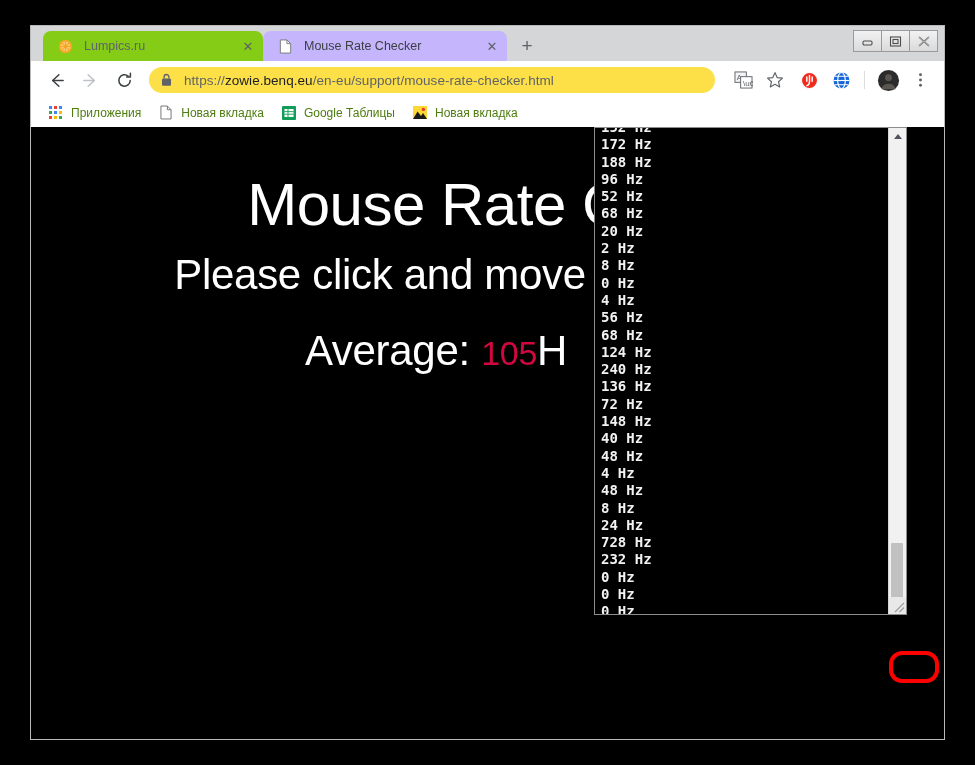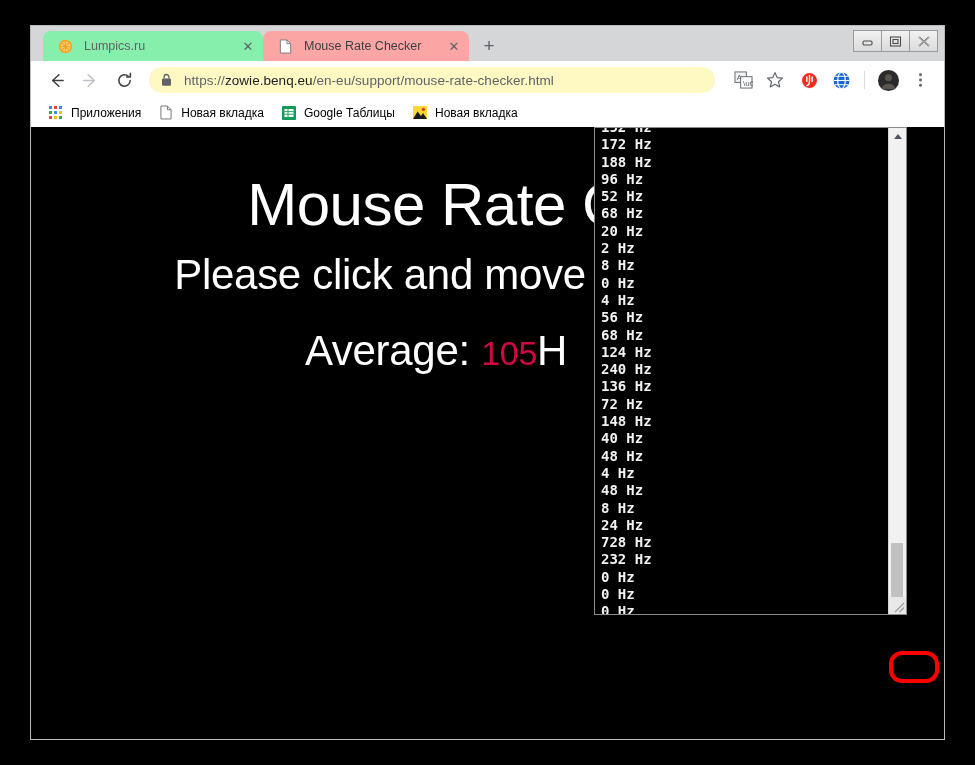--- a/index.html
+++ b/index.html
@@ -38,22 +38,22 @@
   }
   .tab {
     height: 30px;
     display: flex;
     align-items: center;
     box-sizing: border-box;
     padding: 0 6px 0 14px;
     border-radius: 8px 8px 0 0;
     position: relative;
   }
-  .tab.inactive { background: #86efac; width: 220px; }
-  .tab.active   { background: #fca5a5; width: 206px; }
+  .tab.inactive { background: #84cc16; width: 220px; }
+  .tab.active   { background: #c4b5fd; width: 244px; }
   .tab-favicon {
     width: 16px; height: 16px;
     flex: 0 0 16px;
     display: flex; align-items: center; justify-content: center;
   }
   .tab-title {
     flex: 1 1 auto;
     margin-left: 11px;
     font-size: 12.5px;
     color: #3c4043;
@@ -106,21 +106,21 @@
     width: 28px; height: 28px;
     margin: 0 3px;
     display: flex; align-items: center; justify-content: center;
     color: #5f6368;
     border-radius: 50%;
   }
   .nav-btn.disabled { color: #bdc1c6; }
   #omnibox {
     flex: 1 1 auto;
     height: 26px;
-    background: #fef9c3;
+    background: #fde047;
     border-radius: 13px;
     display: flex;
     align-items: center;
     padding: 0 12px;
     margin: 0 6px 0 8px;
     box-sizing: border-box;
     overflow: hidden;
   }
   #lock-icon { flex: 0 0 13px; margin-right: 10px; display:flex; }
   #url-text {
@@ -153,21 +153,21 @@
     display: flex;
     align-items: center;
     height: 22px;
     padding: 0 7px;
     border-radius: 4px;
     margin-right: 3px;
   }
   .bm-icon { width: 16px; height: 16px; flex: 0 0 16px; display:flex; align-items:center; justify-content:center; }
   .bm-label {
     font-size: 12px;
-    color: #000000;
+    color: #4d7c0f;
     margin-left: 7px;
     white-space: nowrap;
   }
 
   
   #page-viewport {
     flex: 1 1 auto;
     background: #000000;
     position: relative;
     overflow: hidden;

